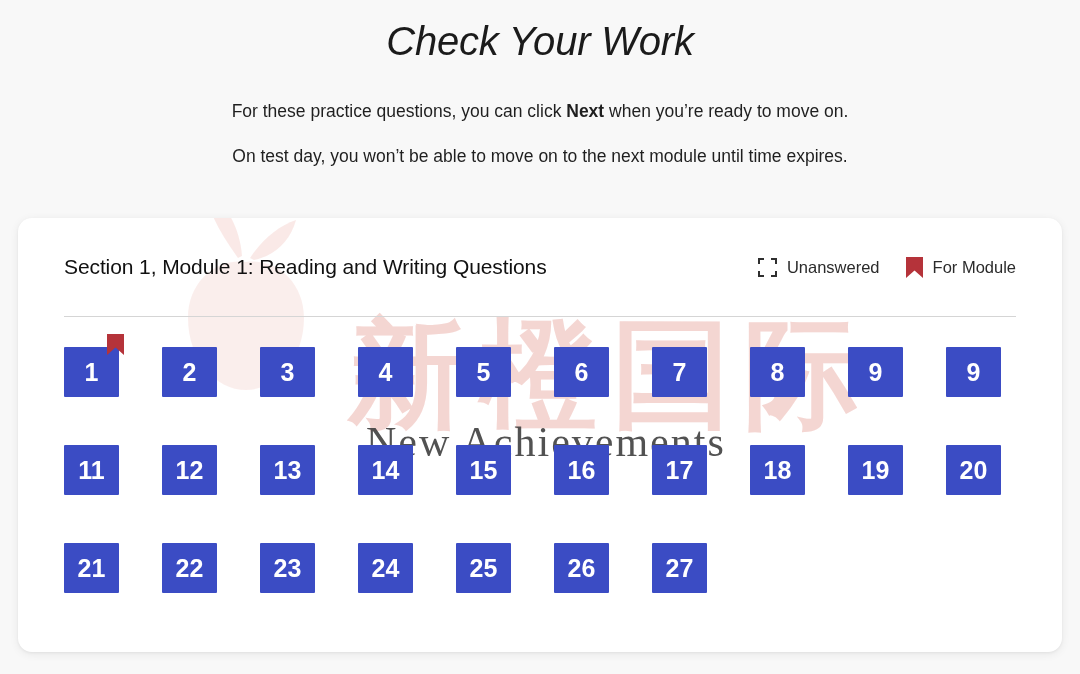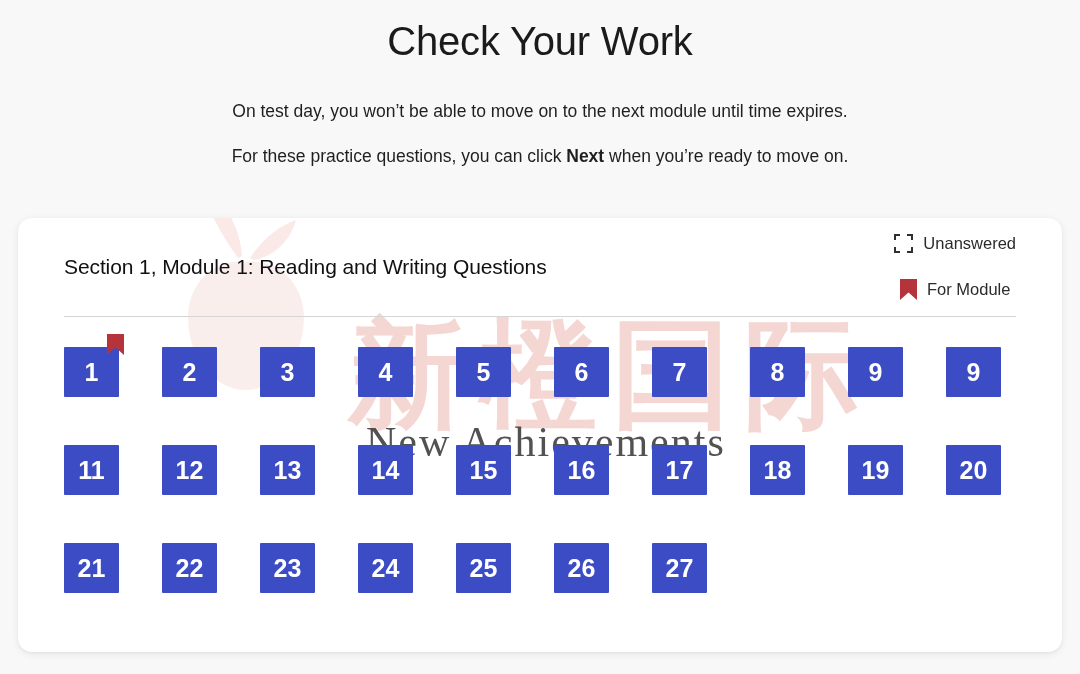--- a/index.html
+++ b/index.html
@@ -21,20 +21,21 @@
 
   
   .page-title {
     text-align: center;
     font-size: 40px;
     font-weight: 400;
     color: #1b1b1b;
     letter-spacing: -0.2px;
     padding-top: 16px;
     line-height: 1.25;
+    font-style: italic;
   }
 
   .intro {
     margin-top: 34px;
     text-align: center;
   }
   .intro p {
     font-size: 17.5px;
     color: #1f1f1f;
     line-height: 1.35;
@@ -111,21 +112,20 @@
     font-size: 21px;
     font-weight: 400;
     color: #101010;
     letter-spacing: -0.1px;
     white-space: nowrap;
   }
   .legend {
     display: flex;
     align-items: center;
     gap: 26px;
-    flex-direction: column;
   }
   .legend-item {
     display: flex;
     align-items: center;
     gap: 10px;
   }
   .legend-label {
     font-size: 16.5px;
     color: #2b2b2b;
   }
@@ -186,22 +186,22 @@
   }
 </style>
 </head>
 <body>
 
 <div class="page">
 
   <h1 class="page-title">Check Your Work</h1>
 
   <div class="intro">
+    <p><span>For these practice questions, you can click </span><b>Next</b><span> when you’re ready to move on.</span></p>
     <p>On test day, you won’t be able to move on to the next module until time expires.</p>
-    <p><span>For these practice questions, you can click </span><b>Next</b><span> when you’re ready to move on.</span></p>
   </div>
 
   <div class="card">
 
     <div class="watermark">
       <svg class="wm-logo" viewBox="0 0 190 210">
         <path d="M96 72 C66 68 38 92 38 128 C38 170 66 200 96 200 C126 200 154 170 154 128 C154 92 126 68 96 72 Z" fill="#f7dedb"></path>
         <path d="M88 68 C72 46 58 22 56 2 C76 12 90 38 92 66 Z" fill="#f5d4d0"></path>
         <path d="M100 68 C112 50 128 36 146 30 C140 52 124 66 104 70 Z" fill="#f5d4d0"></path>
       </svg>

